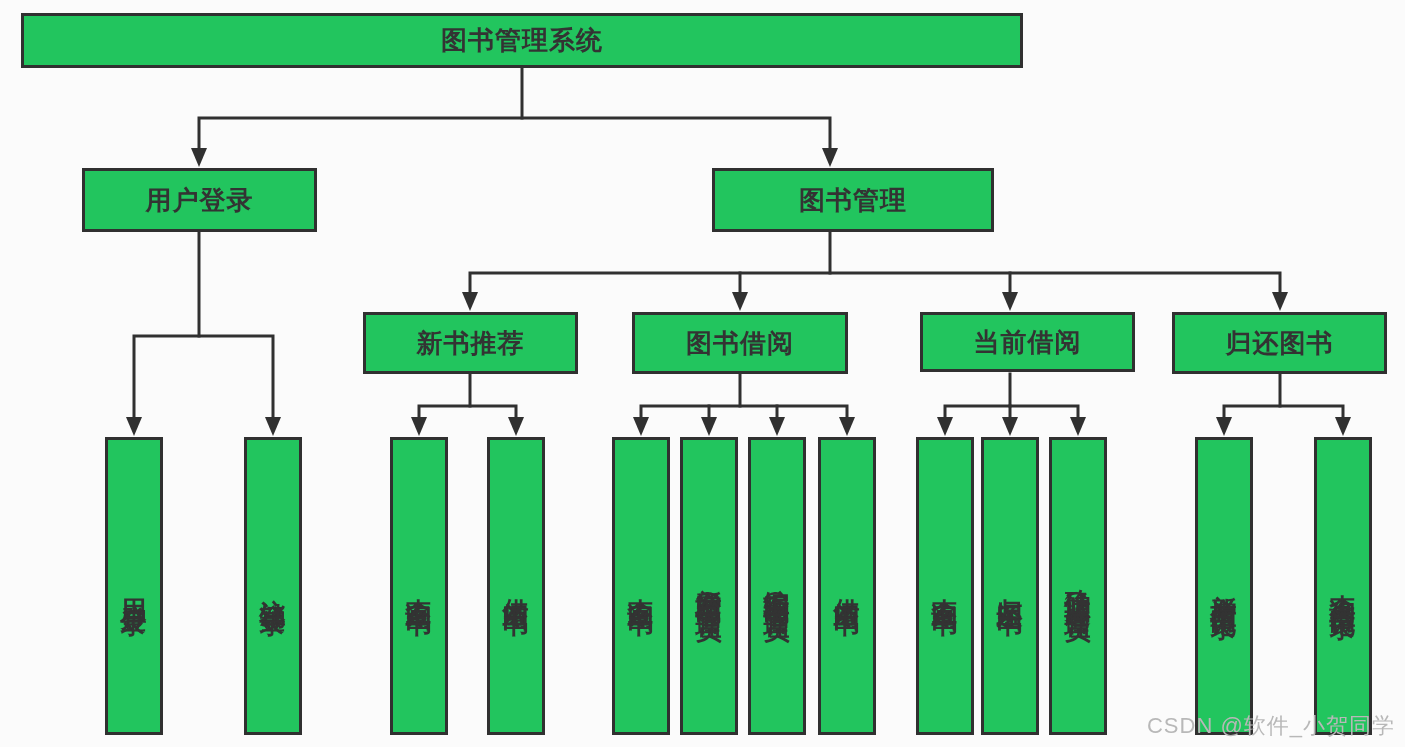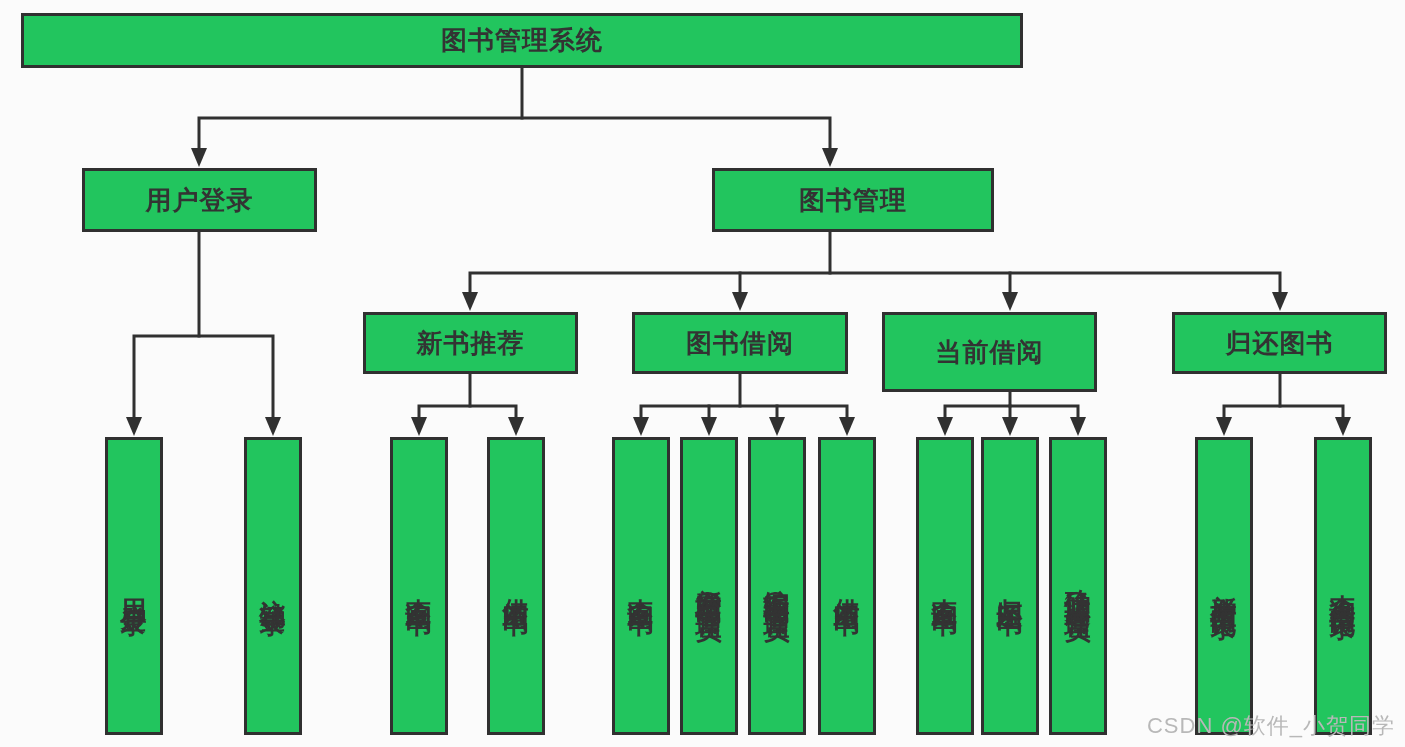--- a/index.html
+++ b/index.html
@@ -99,21 +99,21 @@
     </g>
   </svg>
 
   <div class="node h" style="left:21px;top:13px;width:1002px;height:55px">图书管理系统</div>
 
   <div class="node h" style="left:82px;top:168px;width:235px;height:64px">用户登录</div>
   <div class="node h" style="left:712px;top:168px;width:282px;height:64px">图书管理</div>
 
   <div class="node h" style="left:363px;top:312px;width:215px;height:62px">新书推荐</div>
   <div class="node h" style="left:632px;top:312px;width:216px;height:62px">图书借阅</div>
-  <div class="node h" style="left:882px;top:312px;width:215px;height:80px">当前借阅</div>
+  <div class="node h" style="left:920px;top:312px;width:215px;height:60px">当前借阅</div>
   <div class="node h" style="left:1172px;top:312px;width:215px;height:62px">归还图书</div>
 
   <div class="node v" style="left:105px;top:437px;width:58px;height:298px">用户登录</div>
   <div class="node v" style="left:244px;top:437px;width:58px;height:298px">注销登录</div>
 
   <div class="node v" style="left:390px;top:437px;width:58px;height:298px">查询图书</div>
   <div class="node v" style="left:487px;top:437px;width:58px;height:298px">借阅图书</div>
 
   <div class="node v" style="left:612px;top:437px;width:58px;height:298px">查询图书</div>
   <div class="node v" style="left:680px;top:437px;width:58px;height:298px">新增图书（管理员）</div>

